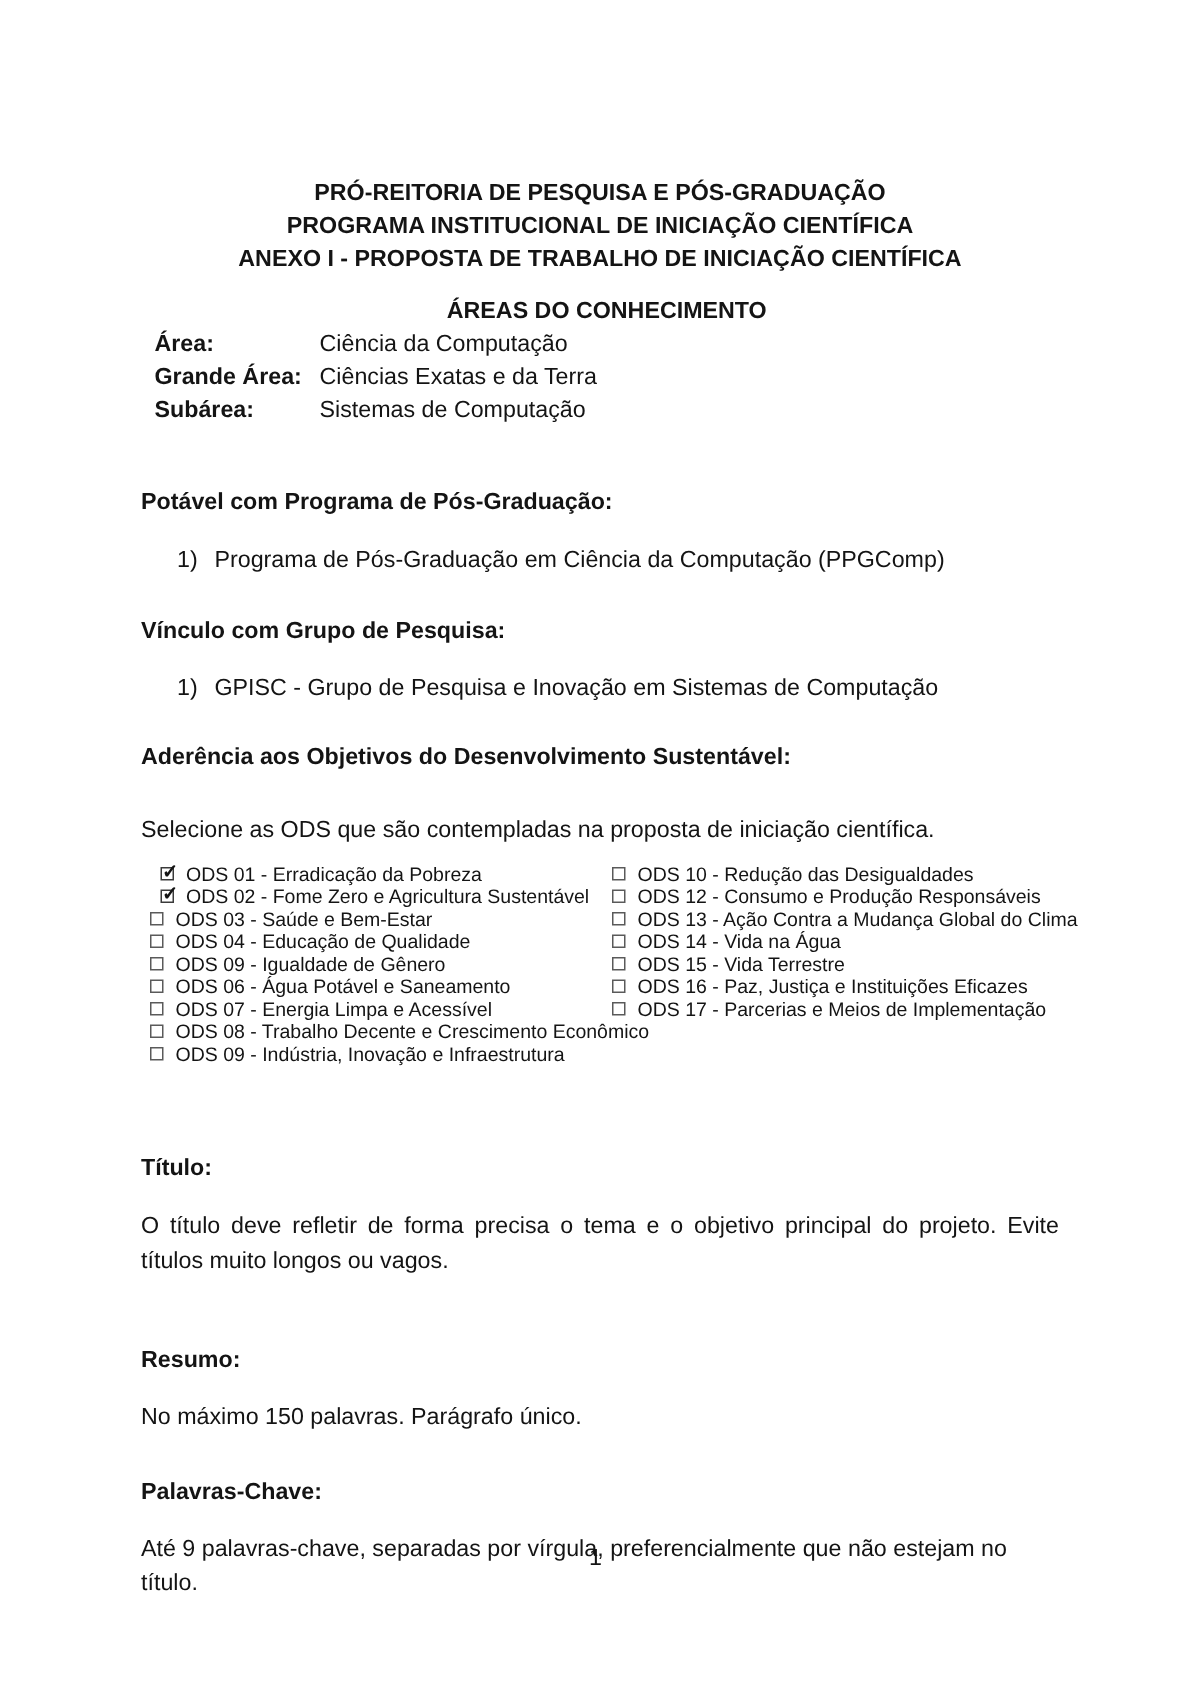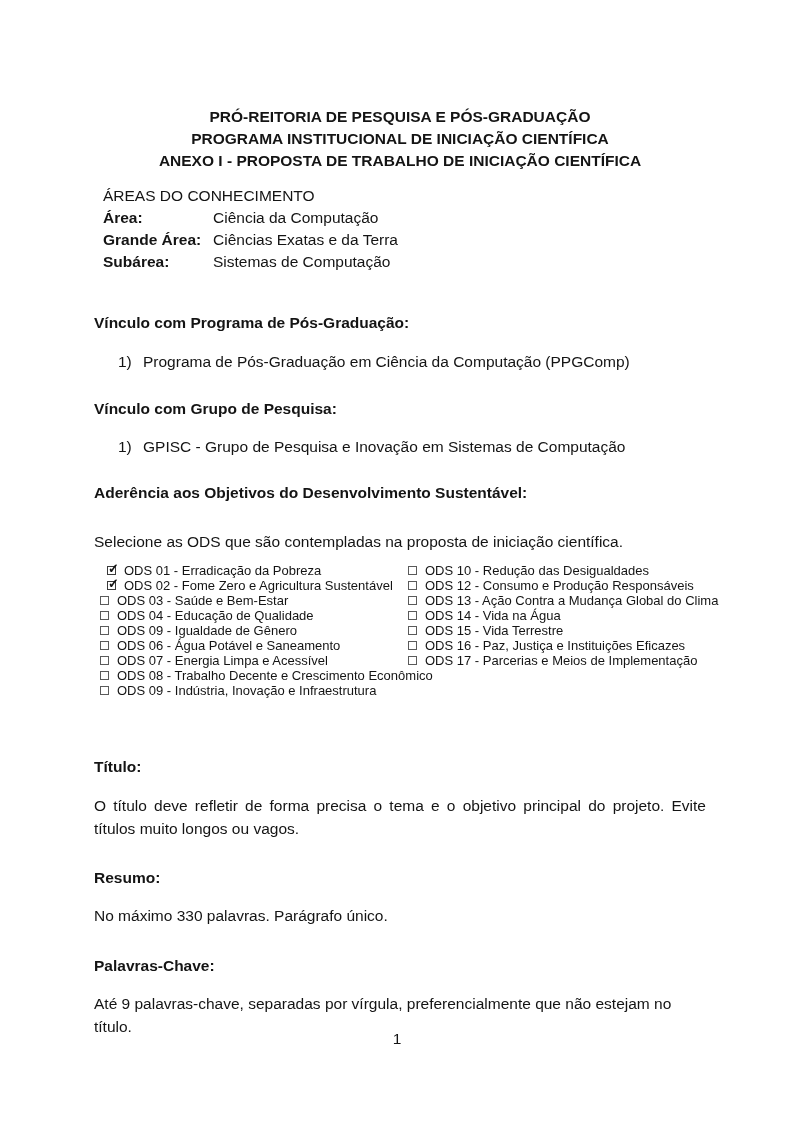--- a/index.html
+++ b/index.html
@@ -5,29 +5,29 @@
   * { box-sizing: border-box; }
   html, body { margin: 0; padding: 0; background: #ffffff; }
   .page {
     width: 794px;
     height: 1123px;
     background: #ffffff;
     color: #141414;
     font-family: "Liberation Sans", sans-serif;
     font-size: 15.5px;
     position: relative;
-    padding: 0 88px 0 94px;
+    padding: 12px 88px 0 94px;
     overflow: hidden;
   }
   .center-bold { font-weight: bold; text-align: center; line-height: 22px; }
   .doc-header { padding-top: 106px; }
   .anexo-title { margin-top: 0; }
 
   .areas-section { margin-top: 13px; margin-left: 9px; line-height: 22px; }
-  .areas-heading { font-weight: normal; }
+  .areas-heading { font-weight: bold; text-align: center; }
   .area-row { display: flex; }
   .area-label { font-weight: bold; width: 110px; flex: none; }
 
   .section-heading { font-weight: bold; line-height: 22px; }
   .mt-ppg { margin-top: 39px; }
   .num-list-ppg { margin-top: 17px; }
   .mt-grupo { margin-top: 25px; }
   .num-list-grupo { margin-top: 16px; }
   .num-item { display: flex; line-height: 22px; }
   .num-marker { flex: none; margin-left: 24px; width: 25px; }
@@ -50,21 +50,21 @@
   .tick {
     visibility: hidden;
     position: absolute; left: 0px; top: -5px;
     font-size: 13px; font-weight: bold; line-height: 1; color: #141414;
   }
   .ods-row.checked .cb { border-color: #3a3a3a; }
   .ods-row.checked .tick { visibility: visible; }
 
   .mt-titulo { margin-top: 58px; }
   .para { margin-top: 16px; line-height: 23px; text-align: justify; }
-  .mt-resumo { margin-top: 27px; }
+  .mt-resumo { margin-top: 44px; }
   .para-single { margin-top: 15px; line-height: 23px; }
   .mt-palavras { margin-top: 28px; }
 
   .page-number {
     position: absolute; top: 1030px; left: 0;
     width: 794px; text-align: center; line-height: 18px;
   }
 </style>
 </head>
 <body>
@@ -92,21 +92,21 @@
           <span class="area-value">Ciências Exatas e da Terra</span>
         </div>
 
         <div class="area-row">
           <span class="area-label">Subárea:</span>
           <span class="area-value">Sistemas de Computação</span>
         </div>
       </div>
   </div>
 
-  <div class="section-heading mt-ppg">Vínculo com Programa de Pós-Graduação:</div>
+  <div class="section-heading mt-ppg">Potável com Programa de Pós-Graduação:</div>
   <div class="num-list-ppg">
 
       <div class="num-item">
         <span class="num-marker">1)</span>
         <span class="num-text">Programa de Pós-Graduação em Ciência da Computação (PPGComp)</span>
       </div>
     </div>
 
   <div class="section-heading mt-grupo">Vínculo com Grupo de Pesquisa:</div>
   <div class="num-list-grupo">
@@ -209,20 +209,20 @@
           <span class="cb"></span>
           <span class="ods-label">ODS 17 - Parcerias e Meios de Implementação</span>
         </div>
       </div>
   </div>
 
   <div class="section-heading mt-titulo">Título:</div>
   <div class="para">O título deve refletir de forma precisa o tema e o objetivo principal do projeto. Evite títulos muito longos ou vagos.</div>
 
   <div class="section-heading mt-resumo">Resumo:</div>
-  <div class="para-single">No máximo 330 palavras. Parágrafo único.</div>
+  <div class="para-single">No máximo 150 palavras. Parágrafo único.</div>
 
   <div class="section-heading mt-palavras">Palavras-Chave:</div>
   <div class="para-single">Até 9 palavras-chave, separadas por vírgula, preferencialmente que não estejam no título.</div>
 
   <div class="page-number">1</div>
 
 </div>
 
 </body></html>

